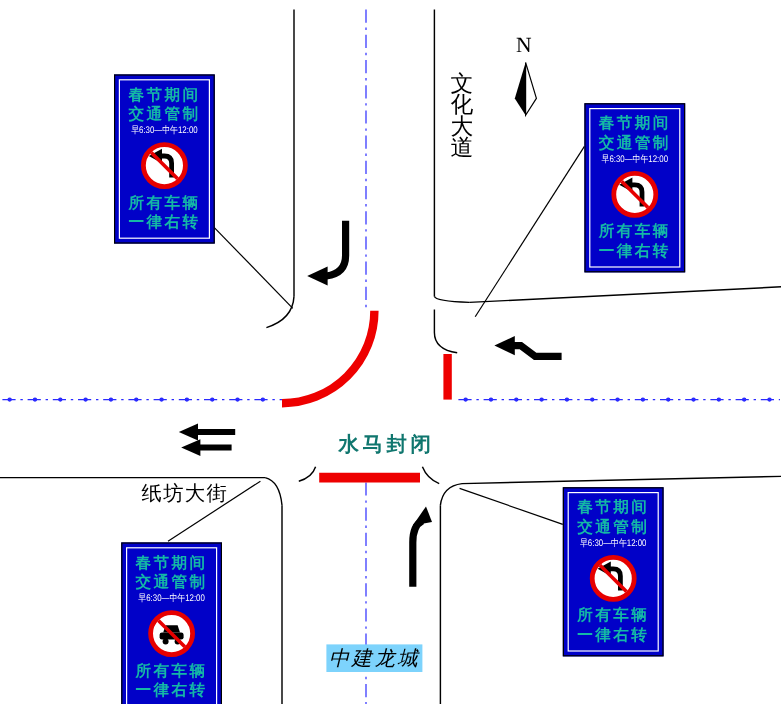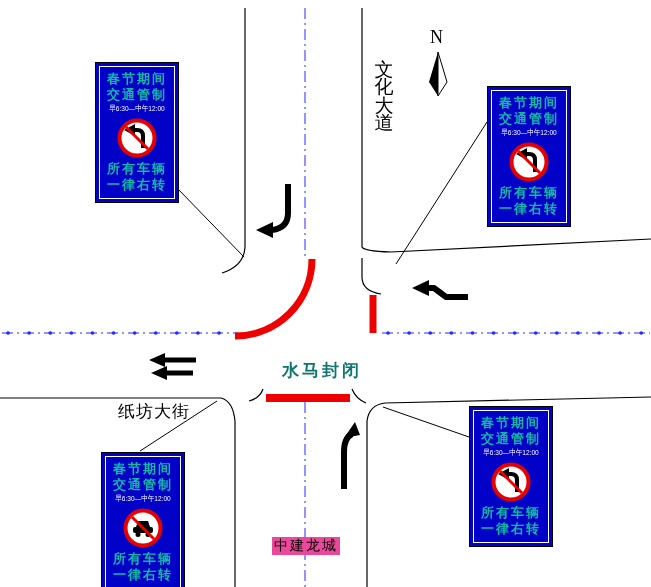--- a/index.html
+++ b/index.html
@@ -27,21 +27,21 @@
   }
   .s-icon{height:42px;margin:3px 0 2px;}
 
   
   .lbl{position:absolute;color:#000;font-family:"Liberation Serif", serif;}
   #lbl-north{
     left:371px;top:44px;writing-mode:vertical-rl;text-orientation:upright;
     font-size:19px;letter-spacing:18px;
   }
   #lbl-west{left:86px;top:400px;font-size:17px;letter-spacing:1px;margin-left:32px;}
-  #lbl-south{left:272px;top:537px;font-size:14px;letter-spacing:2px;background:#ec4899;padding:0 2px;}
+  #lbl-south{left:272px;top:537px;font-size:17px;letter-spacing:2px;background:#7dd3fc;padding:0 2px;font-style:italic;}
   #lbl-closure{left:282px;top:359px;font-size:17px;font-weight:bold;color:#0f766e;letter-spacing:3px;}
   #lbl-compass{left:430px;top:27px;font-size:18px;font-family:"Liberation Serif", serif;}
 </style>
 </head>
 <body>
 
 <div id="canvas">
 
   <svg id="drawing" width="651" height="587" viewBox="0 0 651 587">
 

